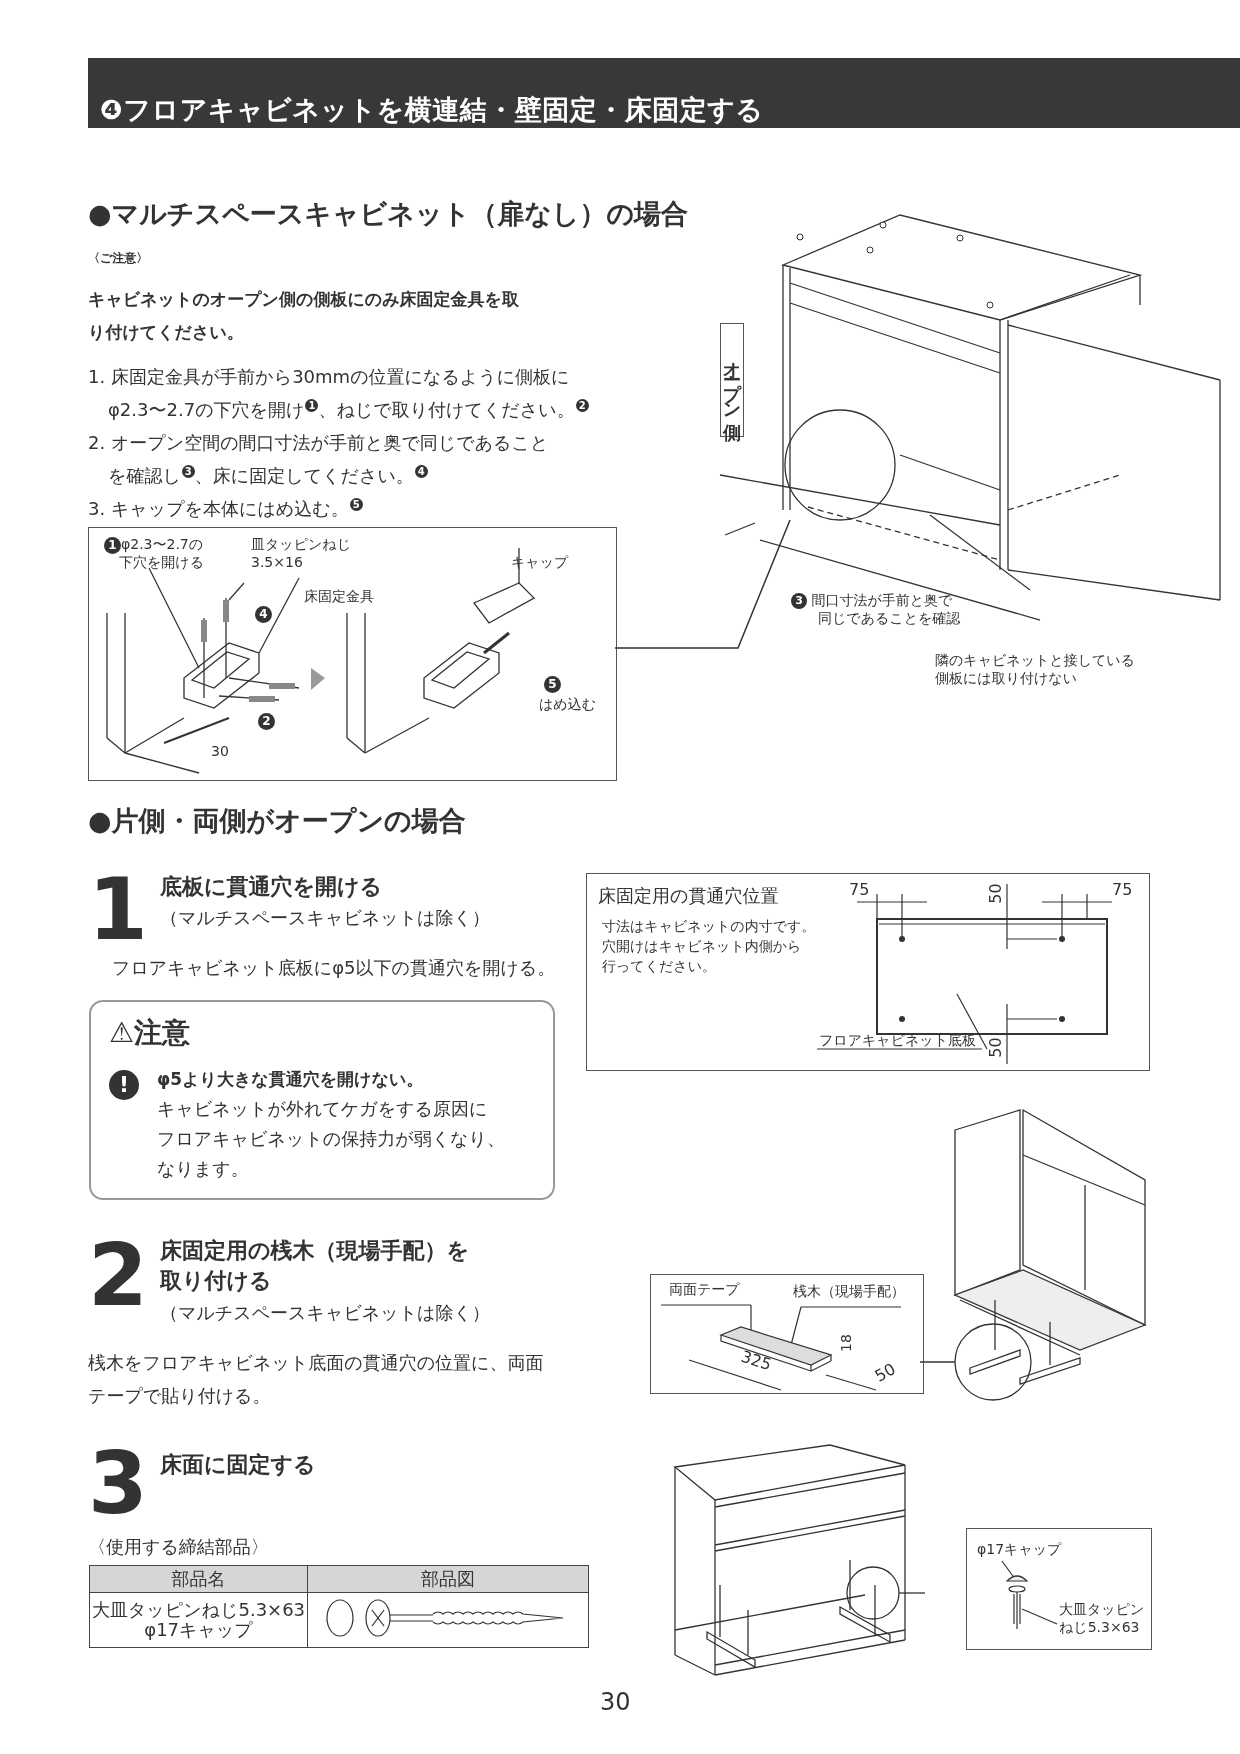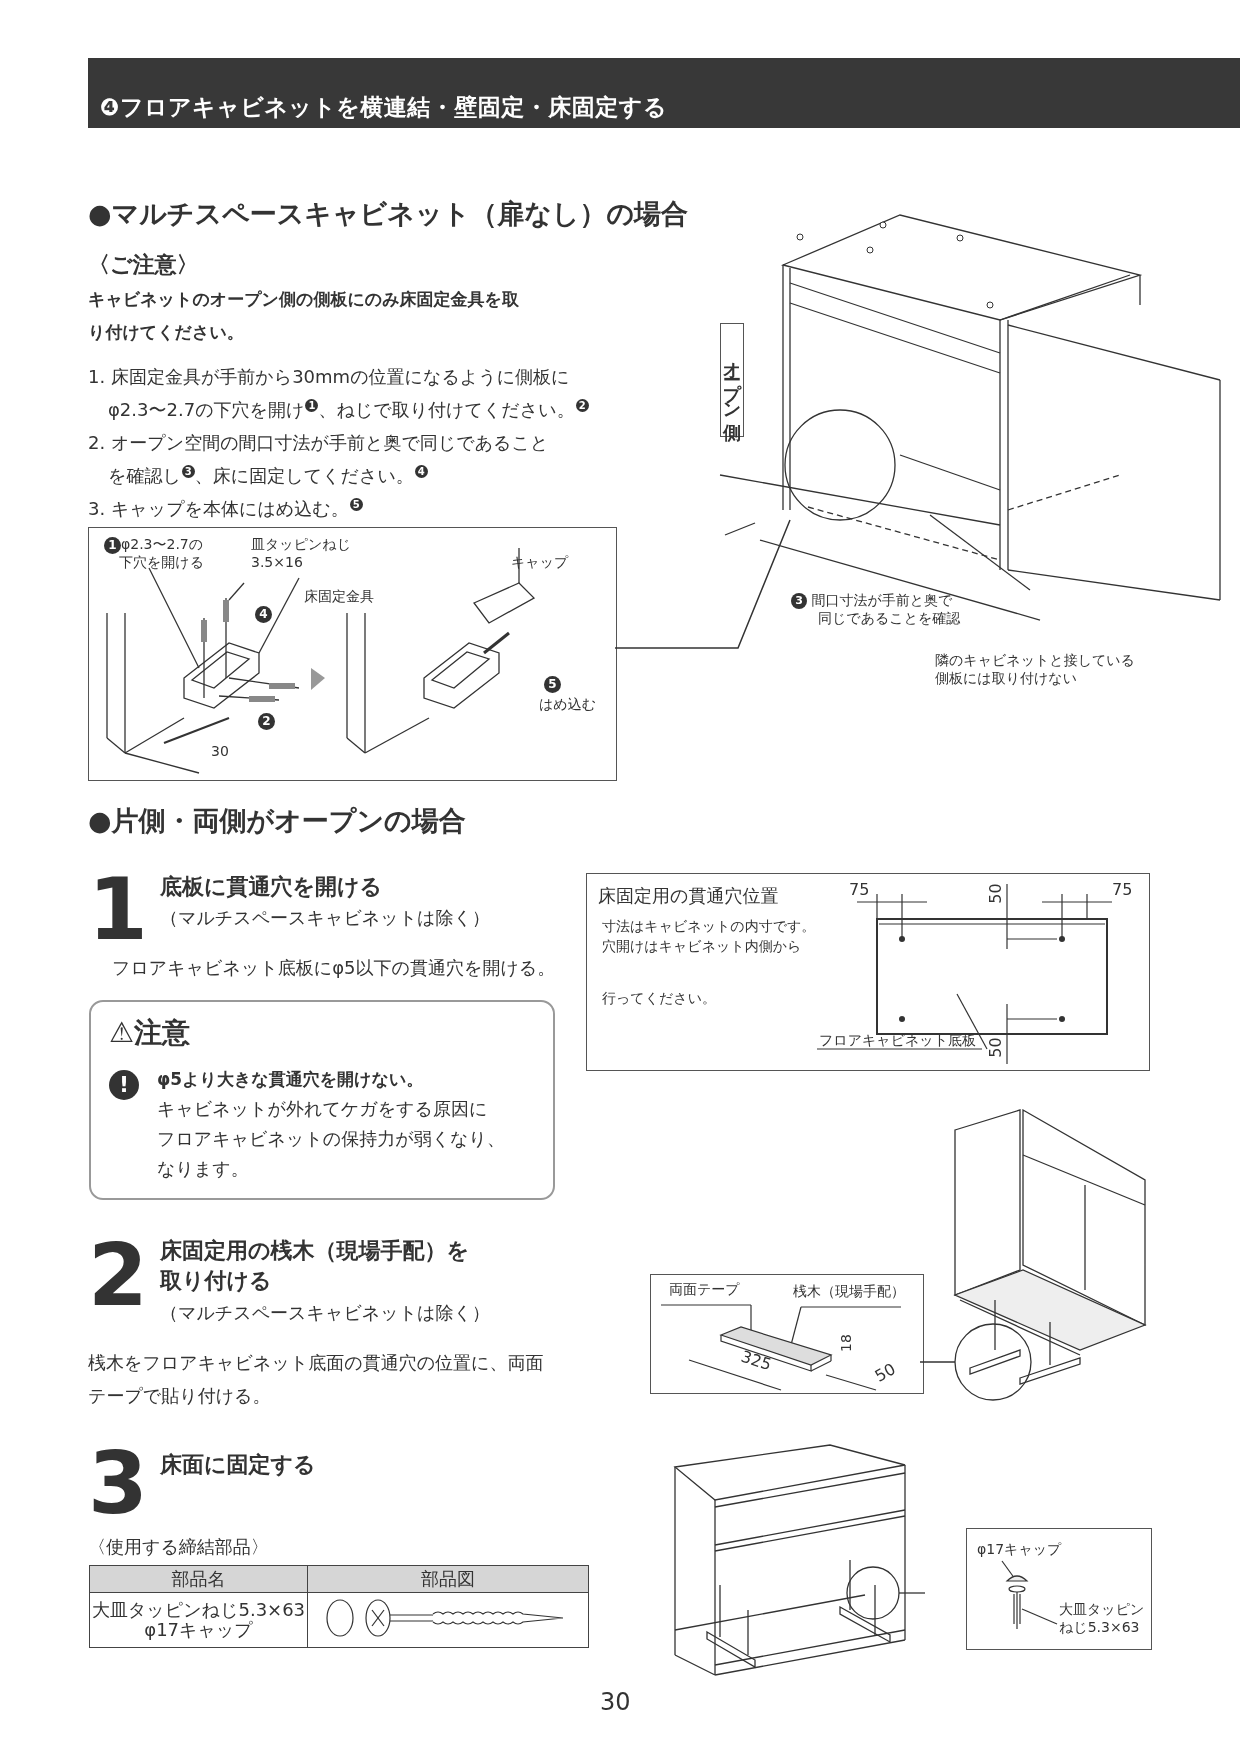--- a/index.html
+++ b/index.html
@@ -1,21 +1,21 @@
 <!DOCTYPE html>
 <html><head>
 <meta charset="utf-8">
 <style>
   html,body{margin:0;padding:0;background:#fff;}
   body{width:1240px;height:1754px;position:relative;font-family:"DejaVu Sans","Liberation Sans",sans-serif;color:#333;overflow:hidden;}
   .abs{position:absolute;}
   .header-bar{left:88px;top:58px;width:1152px;height:70px;background:#383838;color:#fff;}
-  .header-bar .t{position:absolute;left:12px;top:34px;font-size:23px;font-weight:bold;letter-spacing:0.5px;}
+  .header-bar .t{position:absolute;left:12px;top:34px;font-size:27px;font-weight:bold;letter-spacing:0.5px;}
   .h2{font-size:27px;font-weight:bold;color:#333;}
-  .note-h{font-size:22px;font-weight:bold;}
+  .note-h{font-size:12px;font-weight:bold;}
   .note-b{font-size:17px;font-weight:bold;line-height:33px;}
   .step-list{font-size:18px;line-height:33px;}
   .step-list div{white-space:nowrap;}
   .circnum{display:inline-block;width:13px;height:13px;border-radius:50%;background:#333;color:#fff;font-size:10px;line-height:13px;text-align:center;font-weight:bold;vertical-align:super;margin-left:1px;}
   .box{border:1.5px solid #555;}
   .lbl{font-size:14px;color:#333;white-space:nowrap;}
   .bignum{font-size:86px;font-weight:900;color:#333;line-height:1;font-family:"DejaVu Sans",sans-serif;}
   .step-title{font-size:22px;font-weight:bold;line-height:30px;}
   .step-sub{font-size:18px;line-height:26px;}
   .body-t{font-size:18px;line-height:33px;}
@@ -146,21 +146,21 @@
 
 <div class="abs bignum" style="left:88px;top:866px;">1</div>
 <div class="abs step-title" style="left:160px;top:872px;">底板に貫通穴を開ける</div>
 <div class="abs step-sub" style="left:160px;top:905px;">（マルチスペースキャビネットは除く）</div>
 <div class="abs body-t" style="left:88px;top:951px;margin-left:24px;">フロアキャビネット底板にφ5以下の貫通穴を開ける。</div>
 
 <div class="abs box" style="left:586px;top:873px;width:562px;height:196px;">
   <div class="abs" style="left:11px;top:10px;font-size:18px;">床固定用の貫通穴位置</div>
   <div class="abs lbl" style="left:15px;top:44px;">寸法はキャビネットの内寸です。</div>
   <div class="abs lbl" style="left:15px;top:64px;">穴開けはキャビネット内側から</div>
-  <div class="abs lbl" style="left:15px;top:84px;margin-top:32px;">行ってください。</div>
+  <div class="abs lbl" style="left:15px;top:84px;">行ってください。</div>
   <svg width="562" height="196" style="left:0;top:0;">
     <g stroke="#333" fill="none" stroke-width="1.2">
       <rect x="290" y="45" width="230" height="115" stroke-width="2"></rect>
       <line x1="292" y1="50" x2="518" y2="50"></line>
       <line x1="290" y1="20" x2="290" y2="45"></line>
         <line x1="315" y1="20" x2="315" y2="65"></line>
       <line x1="475" y1="20" x2="475" y2="65"></line>
         <line x1="500" y1="20" x2="500" y2="45"></line>
       <line x1="270" y1="28" x2="340" y2="28"></line>
         <line x1="455" y1="28" x2="525" y2="28"></line>

